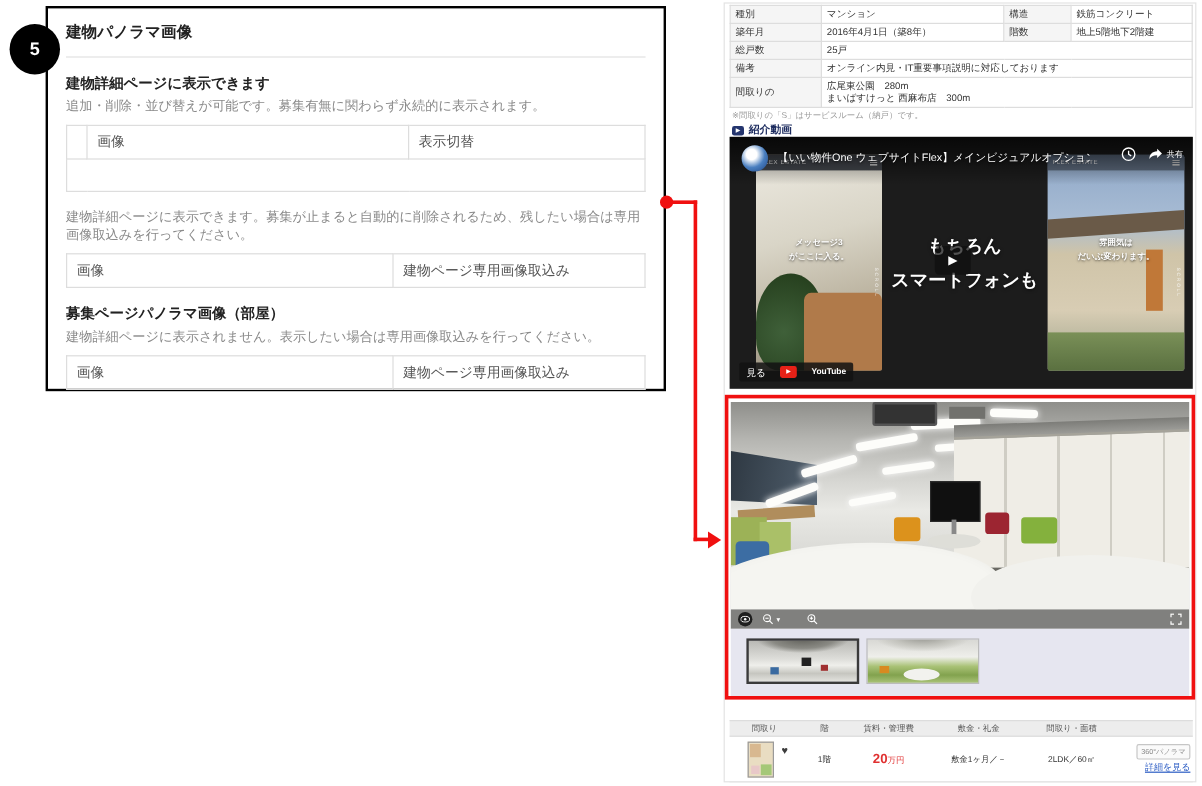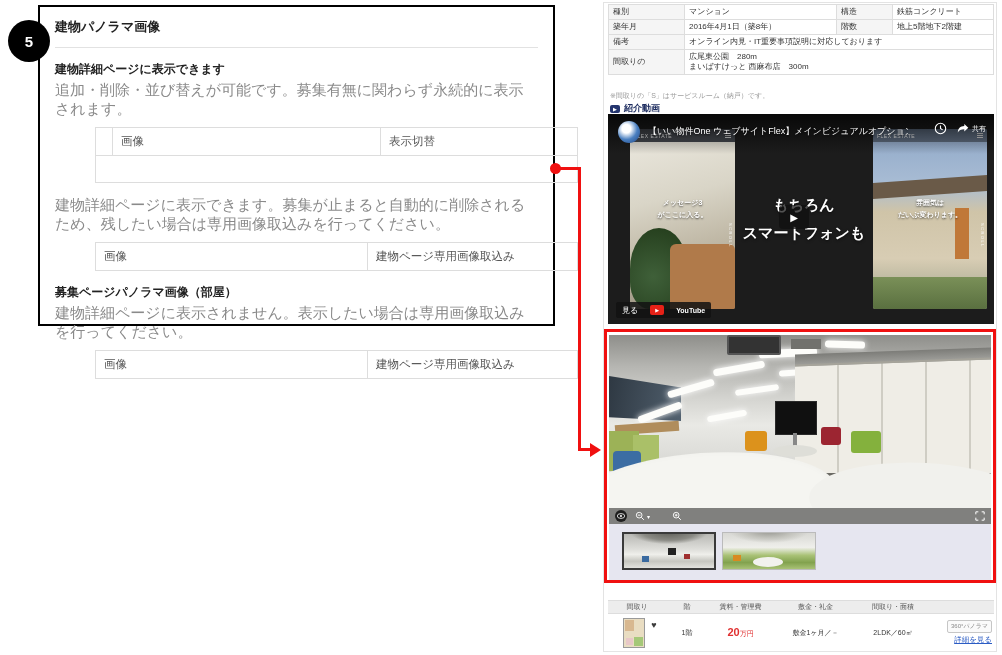--- a/index.html
+++ b/index.html
@@ -6,22 +6,22 @@
   body{font-family:"Liberation Sans","DejaVu Sans",sans-serif;}
   .stage{position:relative;width:1002px;height:655px;background:#fff;overflow:hidden;}
   .abs{position:absolute;}
 
   
   .left-panel{position:absolute;left:38px;top:5px;width:517px;height:321px;border:2px solid #000;background:#fff;box-sizing:border-box;}
   .lp-inner{padding:11px 15px 0 15px;}
   .lp-title{font-size:13px;font-weight:bold;color:#222;padding-bottom:11px;border-bottom:1px solid #e2e2e2;}
   .lp-section{margin-top:13px;}
   .lp-heading{font-size:12px;font-weight:bold;color:#222;}
-  .lp-desc{font-size:15px;color:#8a8a8a;margin-top:3px;}
-  table.lp-table{width:100%;border-collapse:collapse;margin-top:8px;margin-left:40px;}
+  .lp-desc{font-size:11px;color:#8a8a8a;margin-top:3px;}
+  table.lp-table{width:100%;border-collapse:collapse;margin-top:8px;}
   table.lp-table th,table.lp-table td{border:1px solid #ddd;font-size:11.5px;font-weight:normal;color:#555;text-align:left;padding:6px 8px;}
   .empty-cell{height:14px;}
   .step-badge{position:absolute;left:8px;top:20px;width:42px;height:42px;border-radius:50%;background:#000;color:#fff;font-size:15px;font-weight:bold;display:flex;align-items:center;justify-content:center;z-index:5;}
 
   
   .ann{background:#f01010;}
   .ann-dot{position:absolute;left:550px;top:163px;width:11px;height:11px;border-radius:50%;background:#f01010;z-index:6;}
   .arrow-head{position:absolute;left:590px;top:443px;width:0;height:0;border-top:7px solid transparent;border-bottom:7px solid transparent;border-left:11px solid #f01010;}
 
   
@@ -170,20 +170,24 @@
         <td class="dl">種別</td>
         <td>マンション</td>
         <td class="dl">構造</td>
         <td>鉄筋コンクリート</td>
       </tr>
       <tr>
         <td class="dl">築年月</td>
         <td>2016年4月1日（築8年）</td>
         <td class="dl">階数</td>
         <td>地上5階地下2階建</td>
+      </tr>
+      <tr>
+        <td class="dl">総戸数</td>
+        <td colspan="3">25戸</td>
       </tr>
       <tr>
         <td class="dl">備考</td>
         <td colspan="3">オンライン内見・IT重要事項説明に対応しております</td>
       </tr>
       <tr>
         <td class="dl">間取りの</td>
         <td colspan="3">
           <div>広尾東公園　280m</div>
           <div>まいばすけっと 西麻布店　300m</div>

